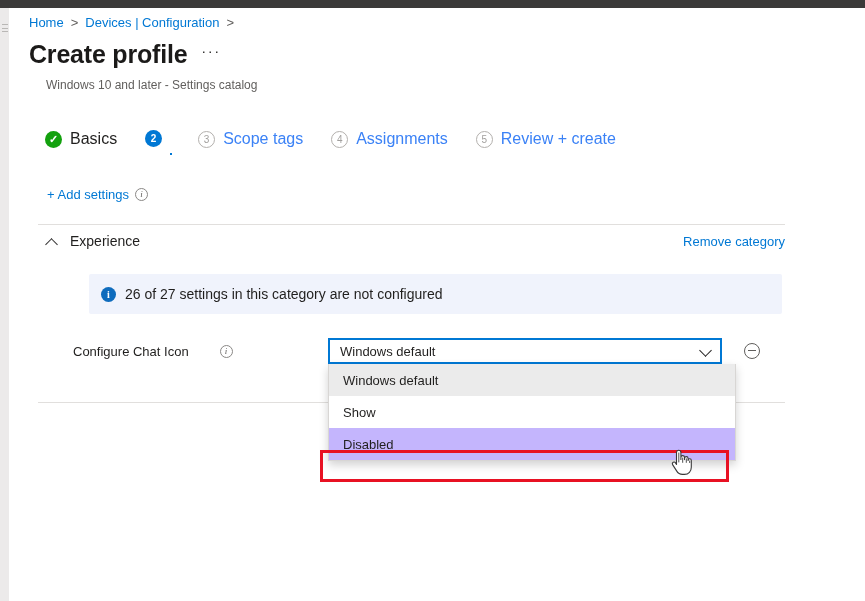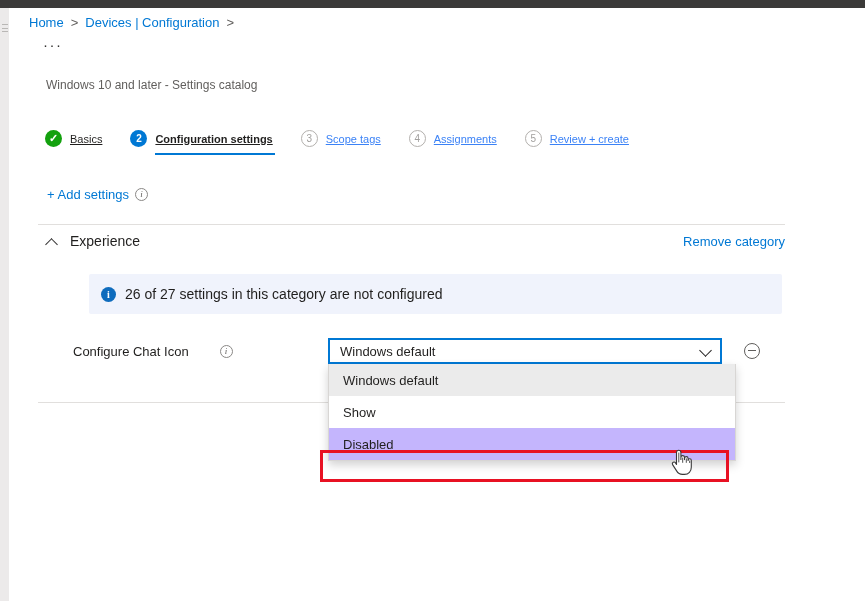--- a/index.html
+++ b/index.html
@@ -138,23 +138,22 @@
     background: #0078d4;
     color: #ffffff;
     font-weight: bold;
   }
   .badge.todo {
     border: 1px solid #b3b0ad;
     color: #a19f9d;
     background: #ffffff;
   }
   .tab .label {
-    font-size: 11px;
+    font-size: 16px;
     white-space: nowrap;
-    text-decoration: underline;
   }
   .tab.done .label { color: #201f1e; }
   .tab.active .label { color: #201f1e; font-weight: bold; }
   .tab.todo .label { color: #3b82f6; }
   .tab.active::after {
     content: "";
     position: absolute;
     left: 25px;
     right: -2px;
     bottom: 0;
@@ -413,32 +412,32 @@
 <div class="page">
 
   <nav class="breadcrumb">
     <a href="#">Home</a>
     <span class="sep">&gt;</span>
     <a href="#">Devices | Configuration</a>
     <span class="sep">&gt;</span>
   </nav>
 
   <div class="title-row">
+    <div class="page-title">Create profile</div>
     <div class="title-ellipsis">···</div>
   </div>
   <div class="subtitle">Windows 10 and later - Settings catalog</div>
 
   <div class="tabs">
     <div class="tab done">
       <span class="badge done">✓</span>
       <span class="label">Basics</span>
     </div>
     <div class="tab active">
       <span class="badge active">2</span>
-      <span class="label">Configuration settings</span>
     </div>
     <div class="tab todo">
       <span class="badge todo">3</span>
       <span class="label">Scope tags</span>
     </div>
     <div class="tab todo">
       <span class="badge todo">4</span>
       <span class="label">Assignments</span>
     </div>
     <div class="tab todo">

